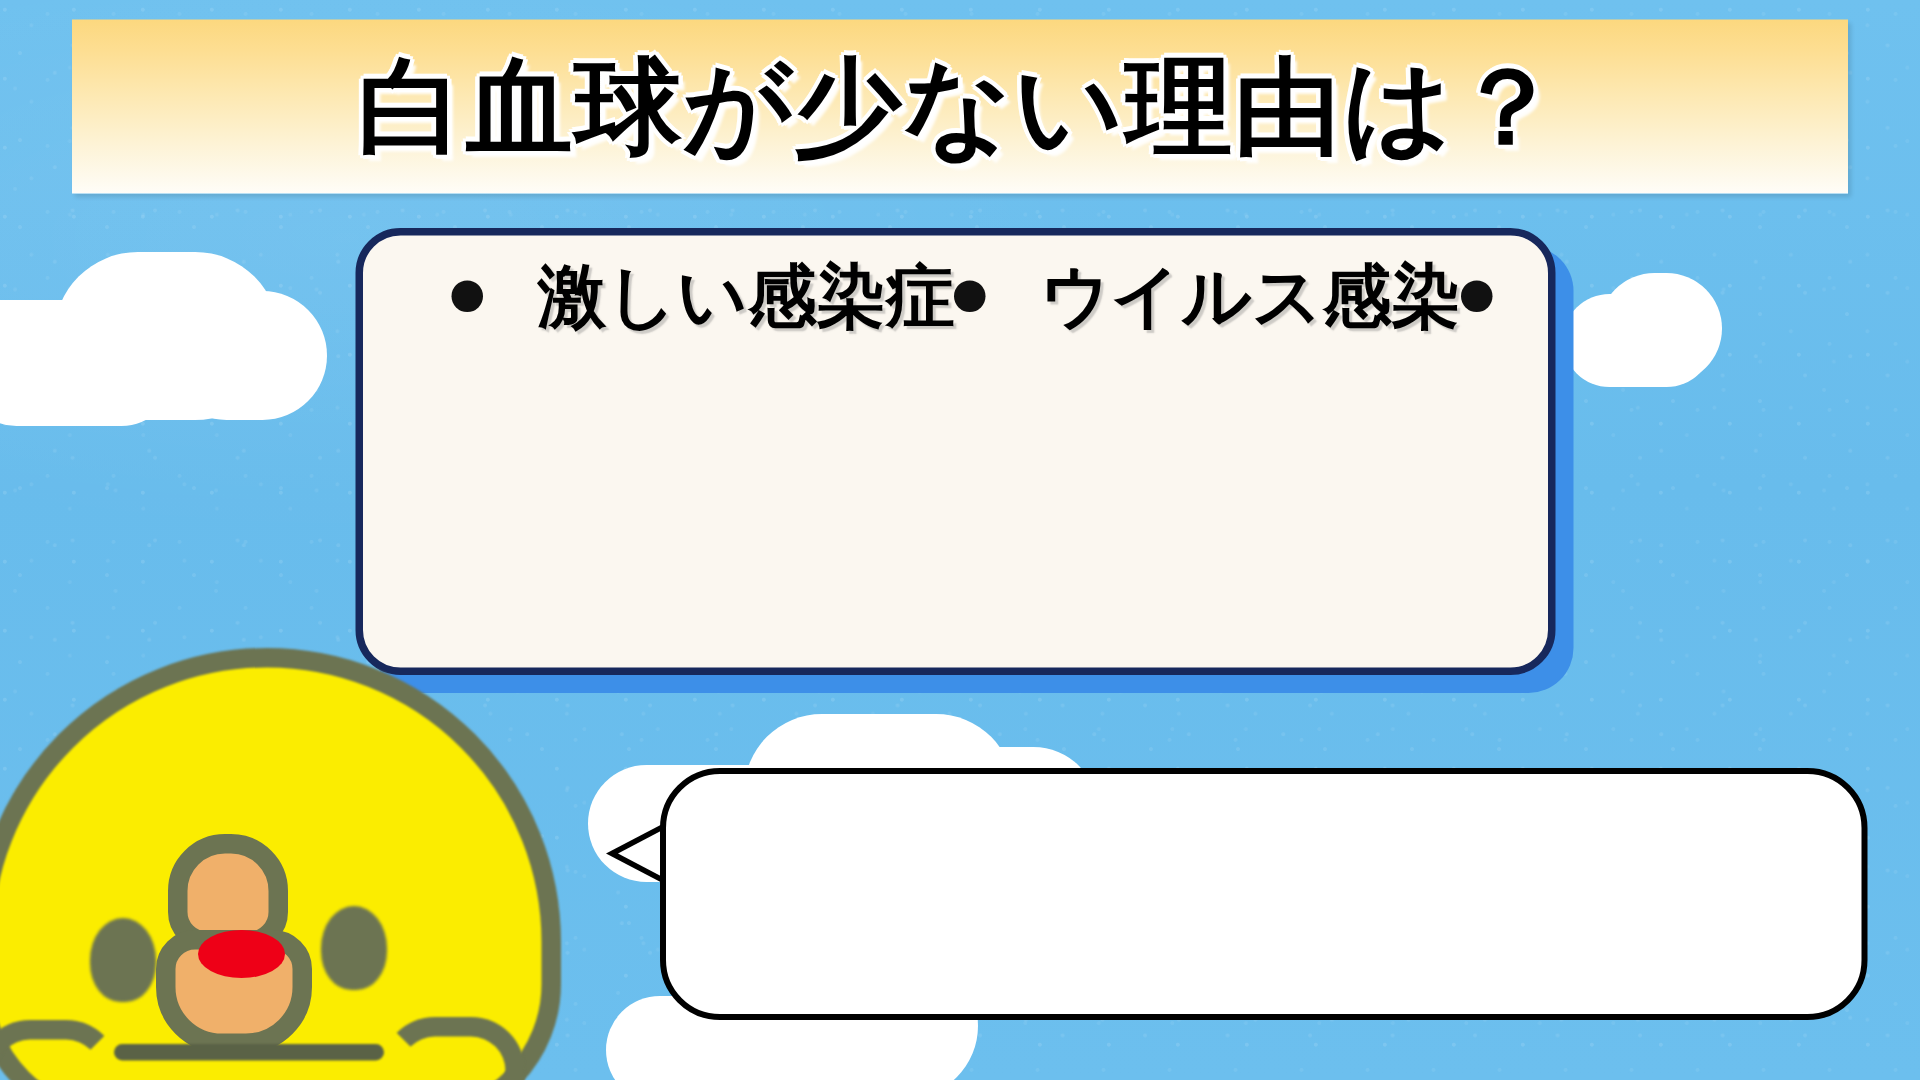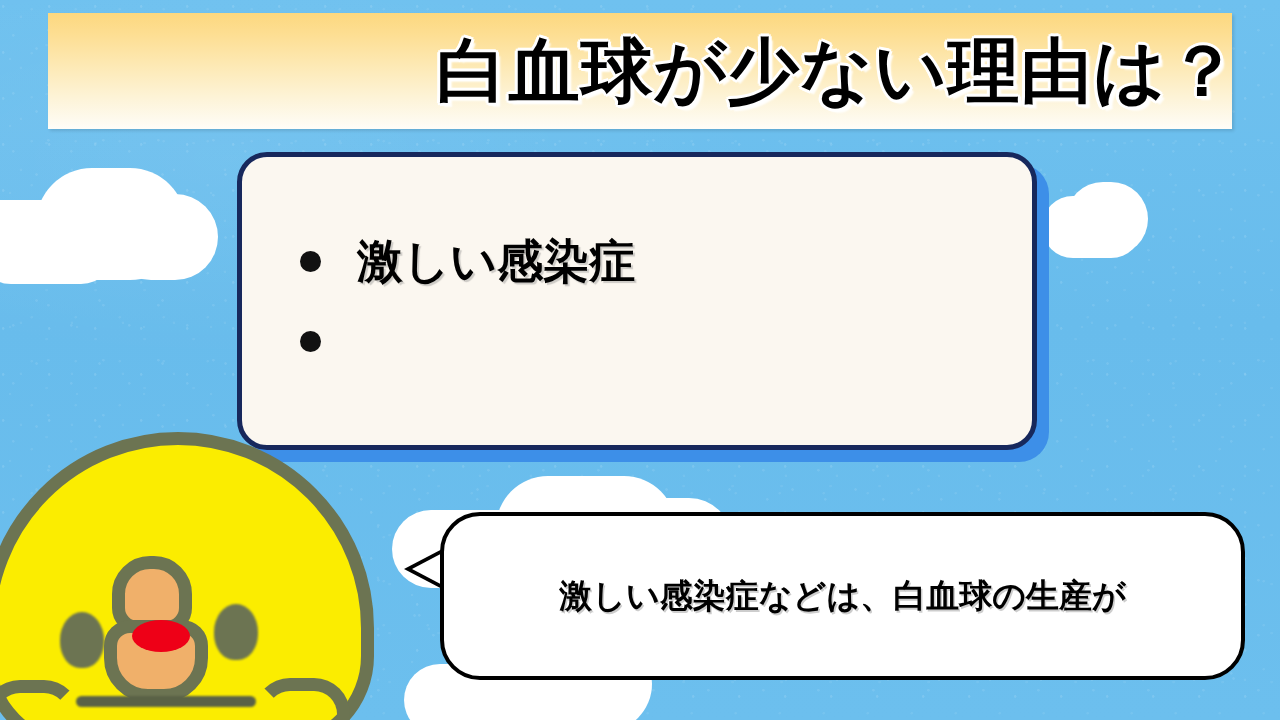--- a/index.html
+++ b/index.html
@@ -86,21 +86,21 @@
     background: linear-gradient(180deg,
         #fcd87f 0%,
         #fdde92 18%,
         #fde9b4 45%,
         #fdf3d6 72%,
         #fefaee 92%,
         #fffdf8 100%);
     box-shadow: 2px 2px 3px rgba(0,0,0,0.12);
     display: flex;
     align-items: center;
-    justify-content: flex-end;
+    justify-content: center;
   }
   #title-text {
     font-family: "DejaVu Sans", "Liberation Sans", sans-serif;
     font-weight: bold;
     font-size: 70px;
     line-height: 1;
     letter-spacing: 1px;
     color: #000000;
     white-space: nowrap;
     text-shadow:
@@ -126,21 +126,21 @@
     position: absolute;
     left: 237px;
     top: 152px;
     width: 800px;
     height: 298px;
     background: #fbf7f0;
     border: 5px solid #17285c;
     border-radius: 30px;
     box-sizing: border-box;
     display: flex;
-    flex-direction: column;
+    flex-direction: row;
     justify-content: center;
     padding: 0 0 0 58px;
   }
   .bullet-row {
     display: flex;
     align-items: center;
     height: 80px;
   }
   .bullet-dot {
     width: 21px;
@@ -323,20 +323,24 @@
 
   <div id="title-banner">
     <div id="title-text">白血球が少ない理由は？</div>
   </div>
 
   <div id="bullet-box-shadow"></div>
   <div id="bullet-box">
     <div class="bullet-row">
       <span class="bullet-dot"></span>
       <span class="bullet-label">激しい感染症</span>
+    </div>
+    <div class="bullet-row">
+      <span class="bullet-dot"></span>
+      <span class="bullet-label">ウイルス感染</span>
     </div>
     <div class="bullet-row">
       <span class="bullet-dot"></span>
     </div>
   </div>
 
   <div id="bird">
     <div class="bird-body"></div>
     <div class="bird-wing left"></div>
     <div class="bird-wing right"></div>
@@ -344,16 +348,15 @@
     <div class="bird-eye right"></div>
     <div class="bird-beak-top"></div>
     <div class="bird-beak-bottom"></div>
     <div class="bird-tongue"></div>
     <div class="bird-chest-line"></div>
   </div>
 
   <div id="bubble-tail"></div>
   <div id="bubble-tail-inner"></div>
   <div id="speech-bubble">
-    <div class="bubble-line">激しい感染症などは、白血球の生産が</div>
   </div>
 
 </div>
 
 </body></html>

